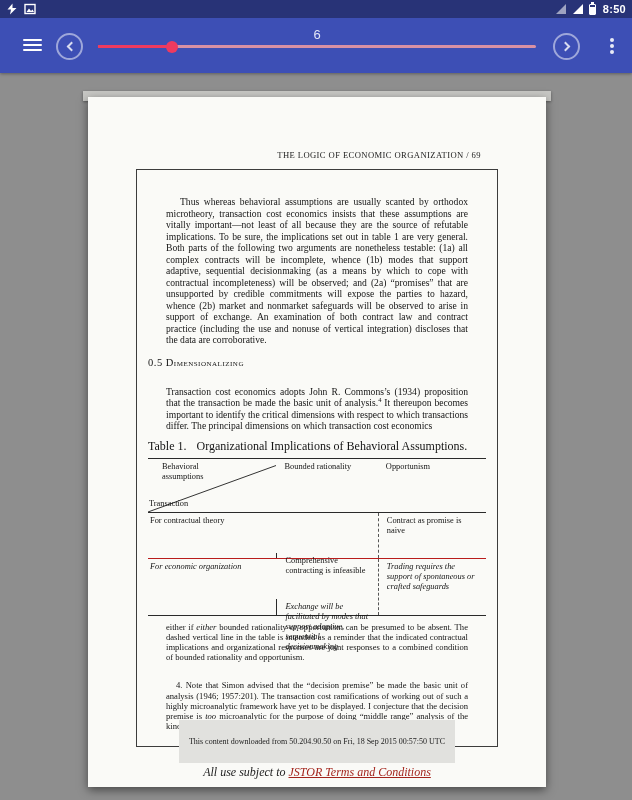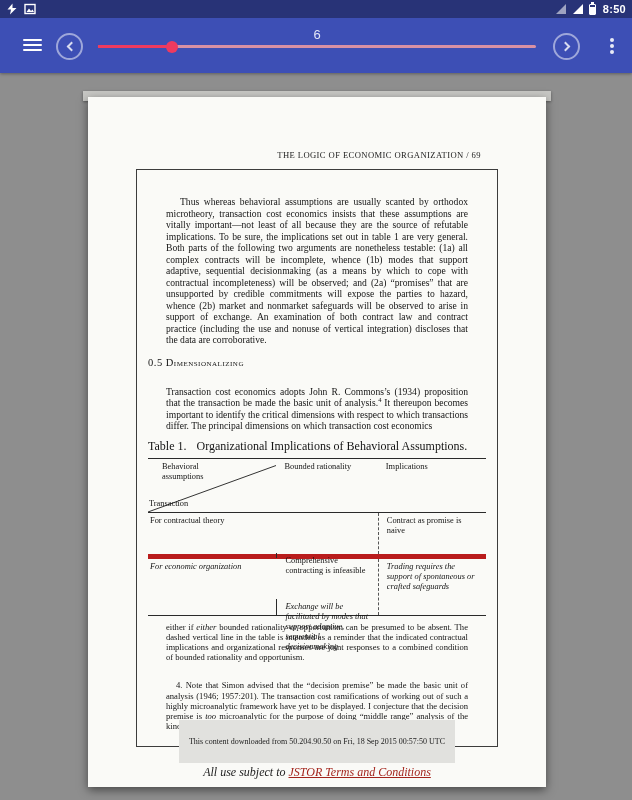--- a/index.html
+++ b/index.html
@@ -60,21 +60,21 @@
   .sec-head { font-variant:small-caps; font-size:10.5px; letter-spacing:.5px; margin:11px 0 8px; }
   .p2 { margin-bottom:7px; }
   sup { font-size:6.5px; line-height:0; vertical-align:super; }
 
   .tbl-caption { font-size:12px; margin:6px 0 4px; }
   .cap-label { margin-right:10px; }
   .tbl { border-top:1px solid #2a2a2a; border-bottom:1px solid #2a2a2a;
          font-size:8.4px; line-height:10px; }
   .tbl-head { display:flex; border-bottom:1px solid #2a2a2a; height:54px; }
   .tbl-row { display:flex; }
-  .tbl-row.r1 { height:46px; border-bottom:5px solid #b91c1c; }
+  .tbl-row.r1 { height:46px; border-bottom:1px solid #b91c1c; }
   .tbl-row.r2 { height:56px;font-style:italic; }
   .cell { padding:3px 6px 2px 2px; }
   .c1 { width:38%; }
   .c2 { width:30%; padding-left:8px; }
   .c3 { width:32%; padding-left:8px; }
   .c3h { width:32%; padding-left:8px; }
   .vsolid { border-left:1px solid #2a2a2a;margin-top:40px; }
   .vdash  { border-left:1px dashed #555; }
   .diag { position:relative; }
   .diag-line { position:absolute; left:0; top:0; width:100%; height:100%; }
@@ -165,21 +165,21 @@
         <div class="tbl">
           <div class="tbl-head">
             <div class="cell c1 diag">
               <svg class="diag-line" viewBox="0 0 100 100" preserveAspectRatio="none">
                 <line x1="0" y1="100" x2="100" y2="12" stroke="#333" stroke-width="1" vector-effect="non-scaling-stroke"></line>
               </svg>
               <div class="diag-top">Behavioral assumptions</div>
               <div class="diag-bottom">Transaction</div>
             </div>
             <div class="cell c2">Bounded rationality</div>
-            <div class="cell c3h">Implications</div>
+            <div class="cell c3h">Opportunism</div>
           </div>
 
           <div class="tbl-row r1">
             <div class="cell c1">For contractual theory</div>
             <div class="cell c2 vsolid">Comprehensive contracting is infeasible</div>
             <div class="cell c3 vdash">Contract as promise is naive</div>
           </div>
 
           <div class="tbl-row r2">
             <div class="cell c1">For economic organization</div>

